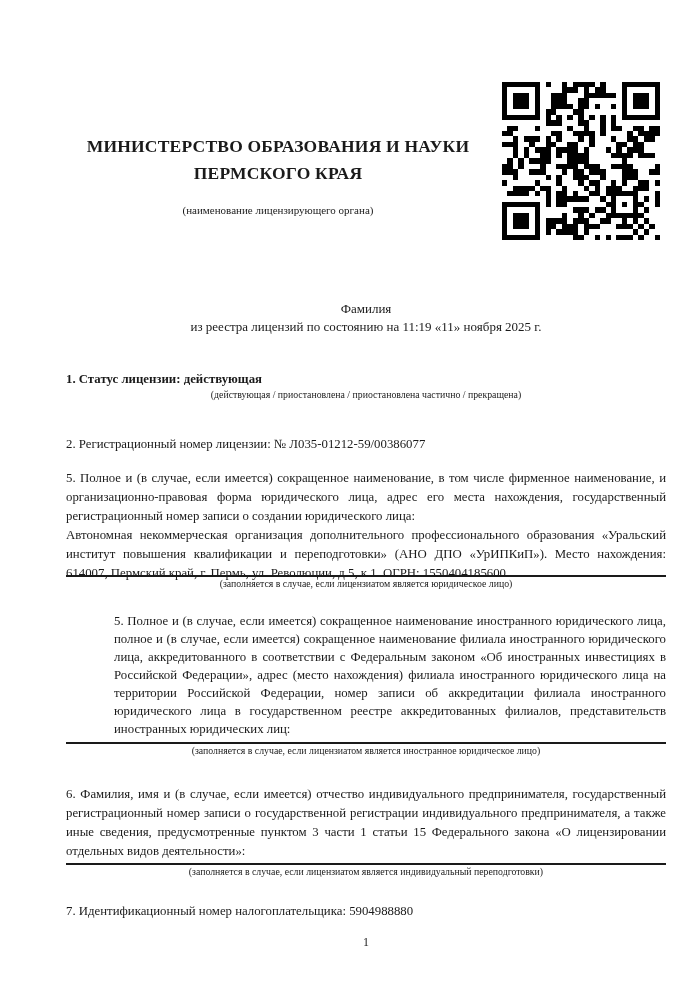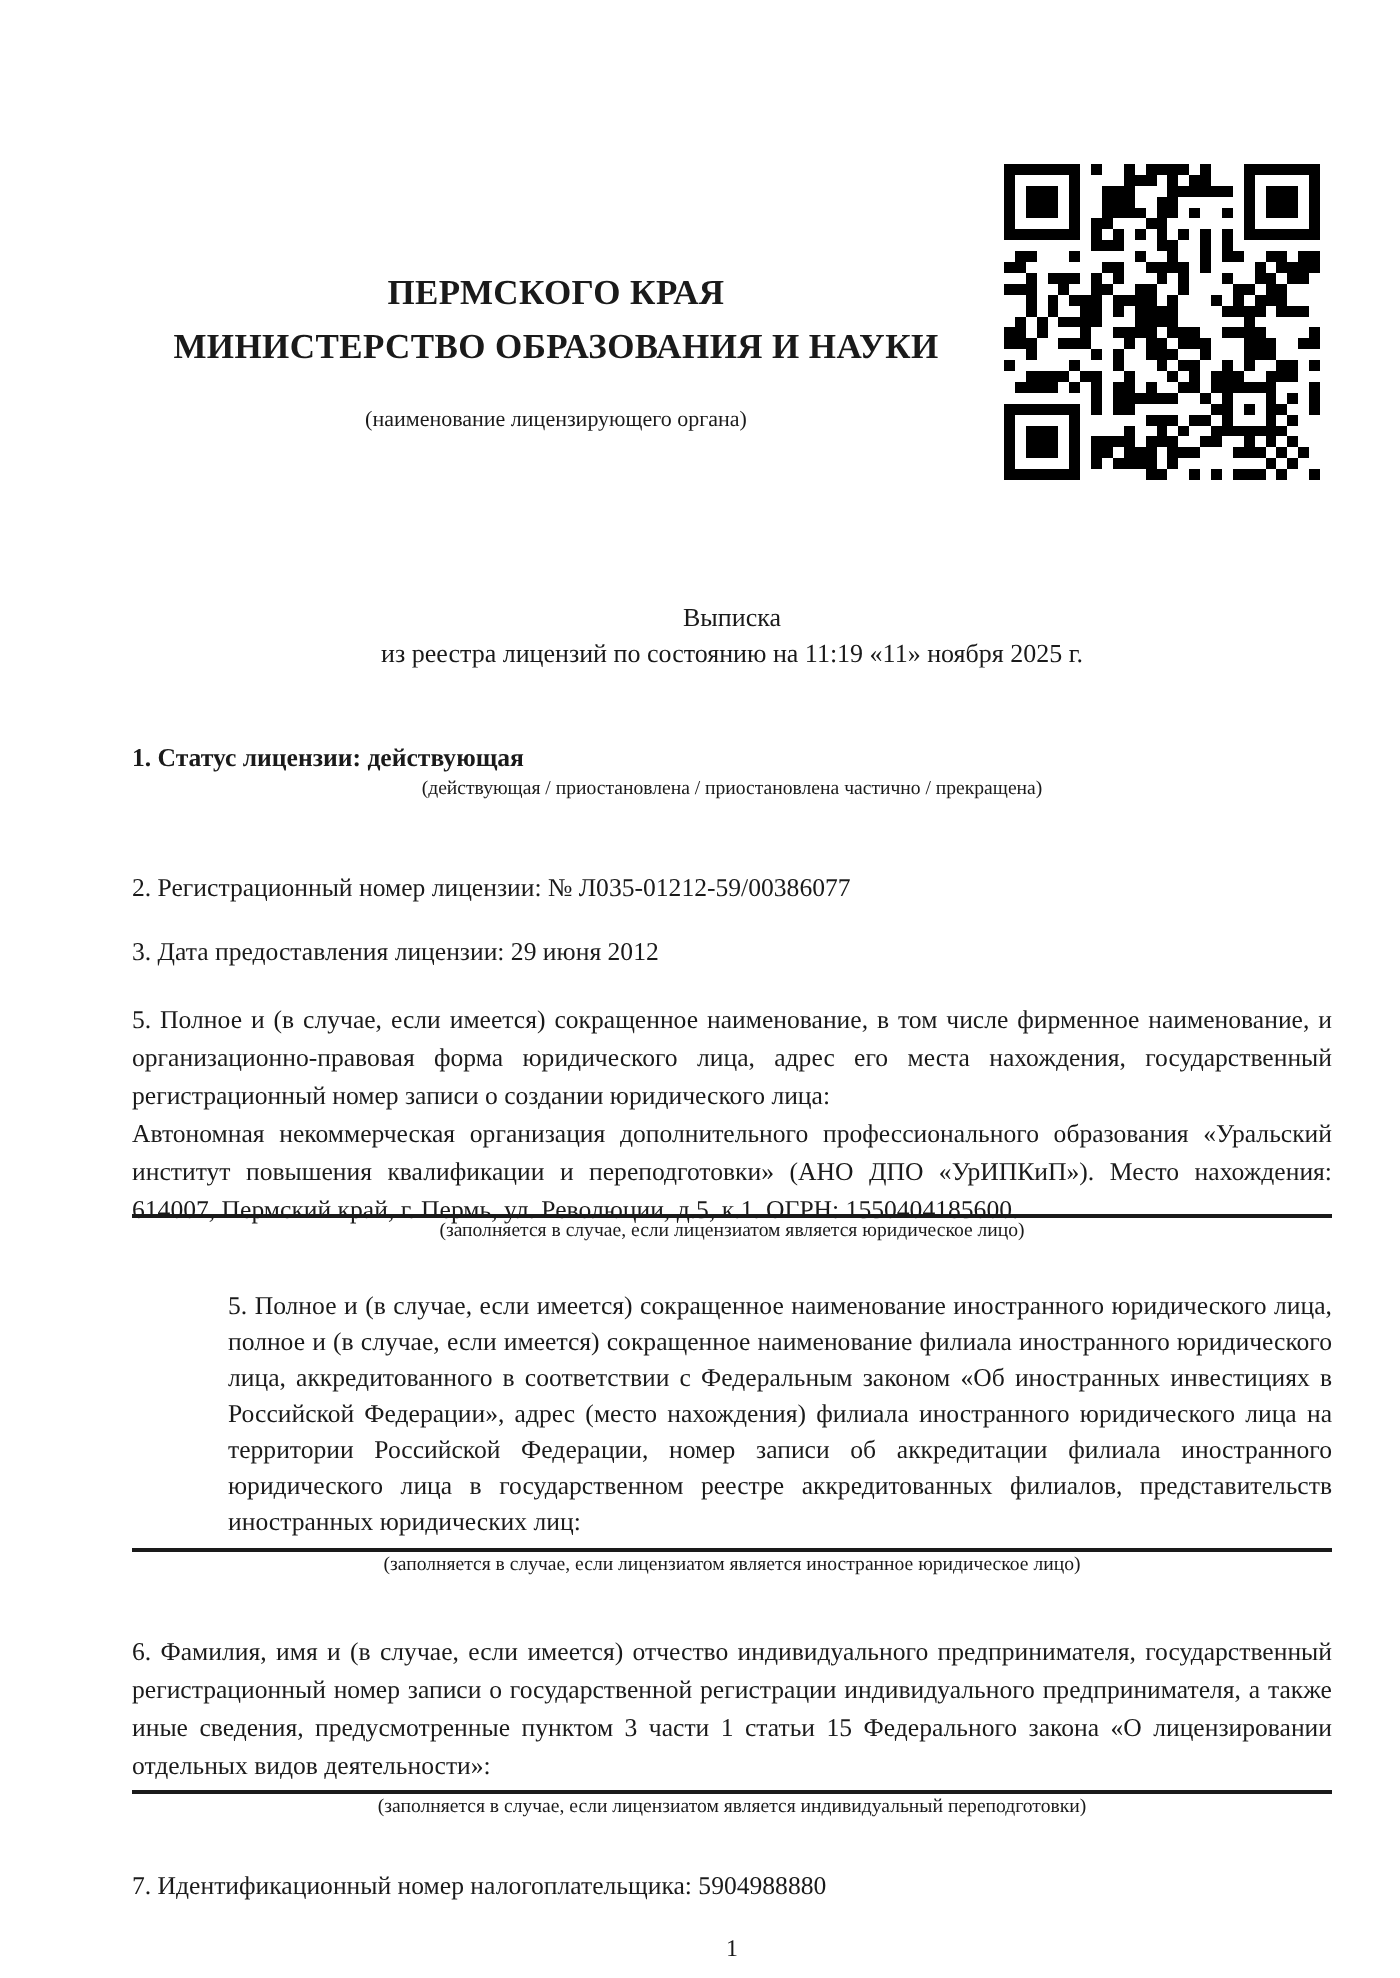--- a/index.html
+++ b/index.html
@@ -80,22 +80,22 @@
     text-align: center;
     font-size: 12px;
   }
 </style>
 </head>
 <body>
 
 <div class="page">
 
   <div class="header-block">
+    <div class="ministry-line">МИНИСТЕРСТВО ОБРАЗОВАНИЯ И НАУКИ</div>
     <div class="ministry-line">ПЕРМСКОГО КРАЯ</div>
-    <div class="ministry-line">МИНИСТЕРСТВО ОБРАЗОВАНИЯ И НАУКИ</div>
     <div class="ministry-caption">(наименование лицензирующего органа)</div>
   </div>
 
   <div class="qr-box">
     <svg id="qr-svg" width="158" height="158" viewBox="0 0 158 158" shape-rendering="crispEdges">
         <rect x="0" y="0" width="158" height="158" fill="#ffffff"></rect>
         <rect x="0.00" y="0.00" width="5.45" height="5.45" fill="#000000"></rect>
         <rect x="5.45" y="0.00" width="5.45" height="5.45" fill="#000000"></rect>
         <rect x="10.90" y="0.00" width="5.45" height="5.45" fill="#000000"></rect>
         <rect x="16.34" y="0.00" width="5.45" height="5.45" fill="#000000"></rect>
@@ -508,30 +508,29 @@
         <rect x="119.86" y="152.55" width="5.45" height="5.45" fill="#000000"></rect>
         <rect x="125.31" y="152.55" width="5.45" height="5.45" fill="#000000"></rect>
         <rect x="136.21" y="152.55" width="5.45" height="5.45" fill="#000000"></rect>
         <rect x="152.55" y="152.55" width="5.45" height="5.45" fill="#000000"></rect>
       </svg>
   </div>
 
   <div class="content">
 
     <div class="doc-title">
-      <div>Выписка</div>
+      <div>Фамилия</div>
       <div>из реестра лицензий по состоянию на 11:19 «11» ноября 2025 г.</div>
     </div>
 
     <div class="item-line mt-title-item1">1. Статус лицензии: действующая</div>
     <div class="fill-caption">(действующая / приостановлена / приостановлена частично / прекращена)</div>
 
     <div class="item-line mt-item2">2. Регистрационный номер лицензии: № Л035-01212-59/00386077</div>
 
-    <div class="item-line mt-item3">3. Дата предоставления лицензии: 29 июня 2012</div>
 
     <div class="para mt-item4">5. Полное и (в случае, если имеется) сокращенное наименование, в том числе фирменное наименование, и организационно-правовая форма юридического лица, адрес его места нахождения, государственный регистрационный номер записи о создании юридического лица:</div>
     <div class="para">Автономная некоммерческая организация дополнительного профессионального образования «Уральский институт повышения квалификации и переподготовки» (АНО ДПО «УрИПКиП»). Место нахождения: 614007, Пермский край, г. Пермь, ул. Революции, д.5, к.1. ОГРН: 1550404185600.</div>
     <div class="rule rule-4"></div>
     <div class="fill-caption">(заполняется в случае, если лицензиатом является юридическое лицо)</div>
 
     <div class="para para-tight mt-item5">5. Полное и (в случае, если имеется) сокращенное наименование иностранного юридического лица, полное и (в случае, если имеется) сокращенное наименование филиала иностранного юридического лица, аккредитованного в соответствии с Федеральным законом «Об иностранных инвестициях в Российской Федерации», адрес (место нахождения) филиала иностранного юридического лица на территории Российской Федерации, номер записи об аккредитации филиала иностранного юридического лица в государственном реестре аккредитованных филиалов, представительств иностранных юридических лиц:</div>
     <div class="rule rule-5"></div>
     <div class="fill-caption">(заполняется в случае, если лицензиатом является иностранное юридическое лицо)</div>
 

